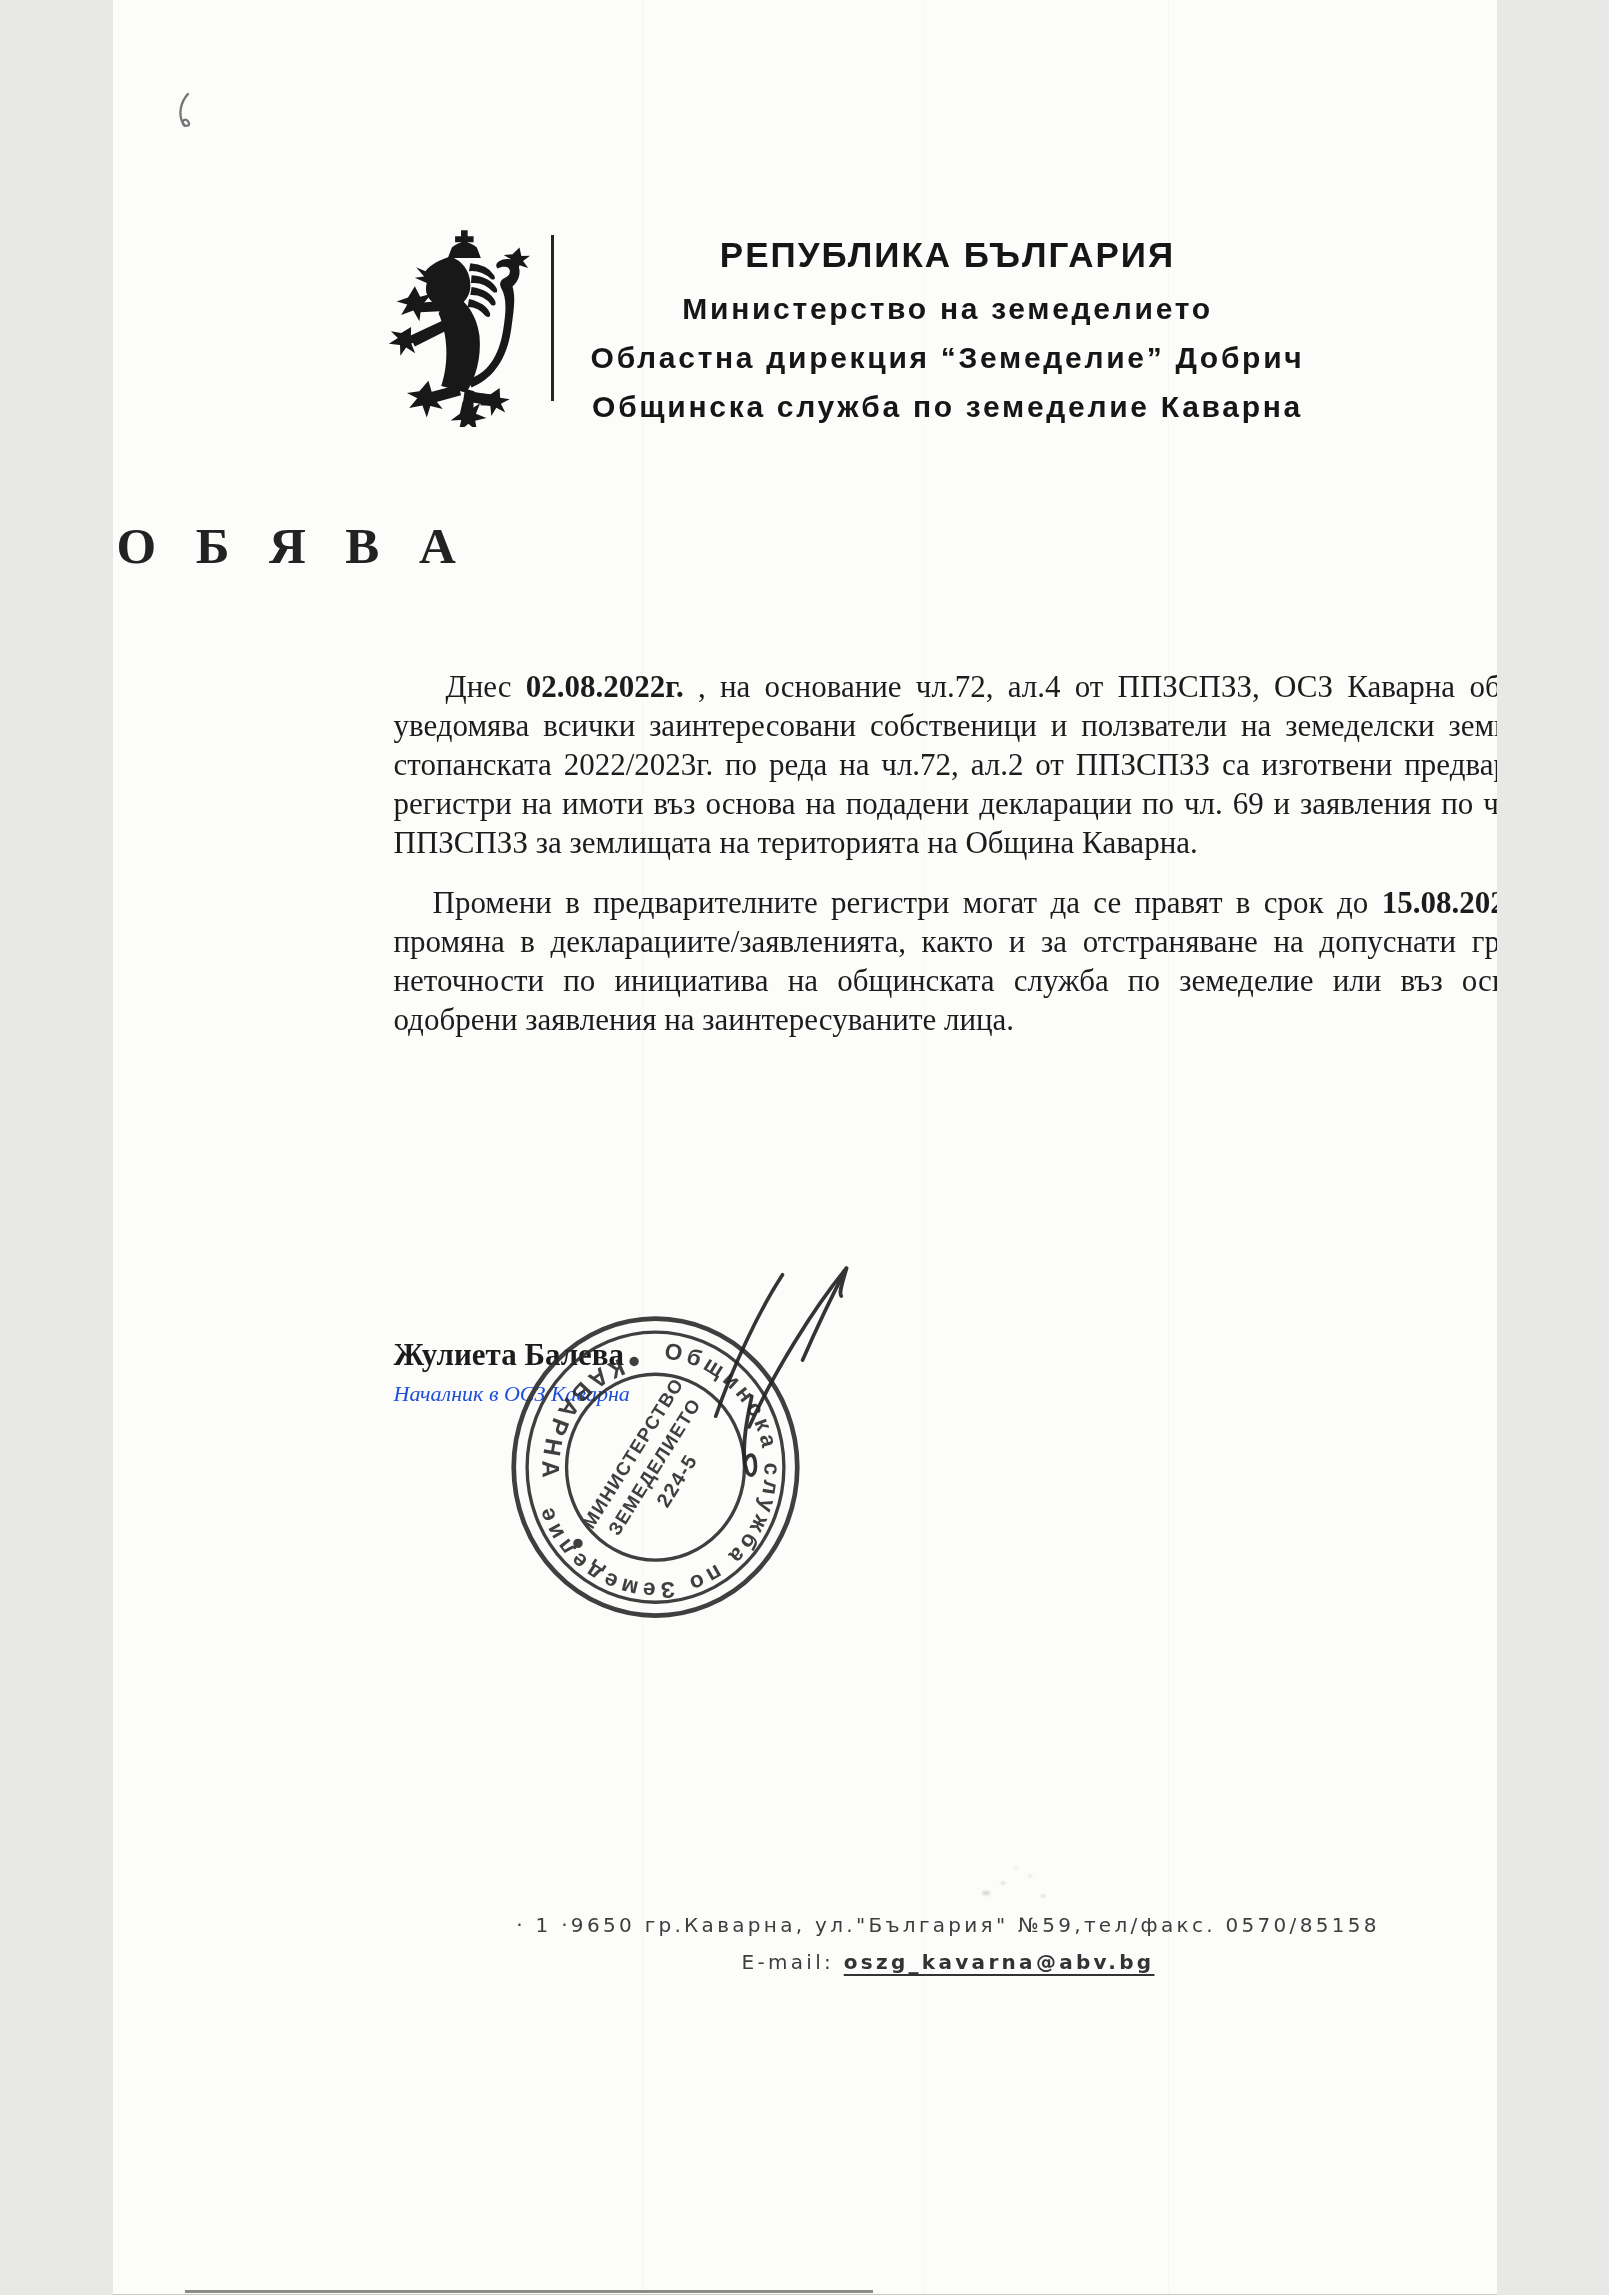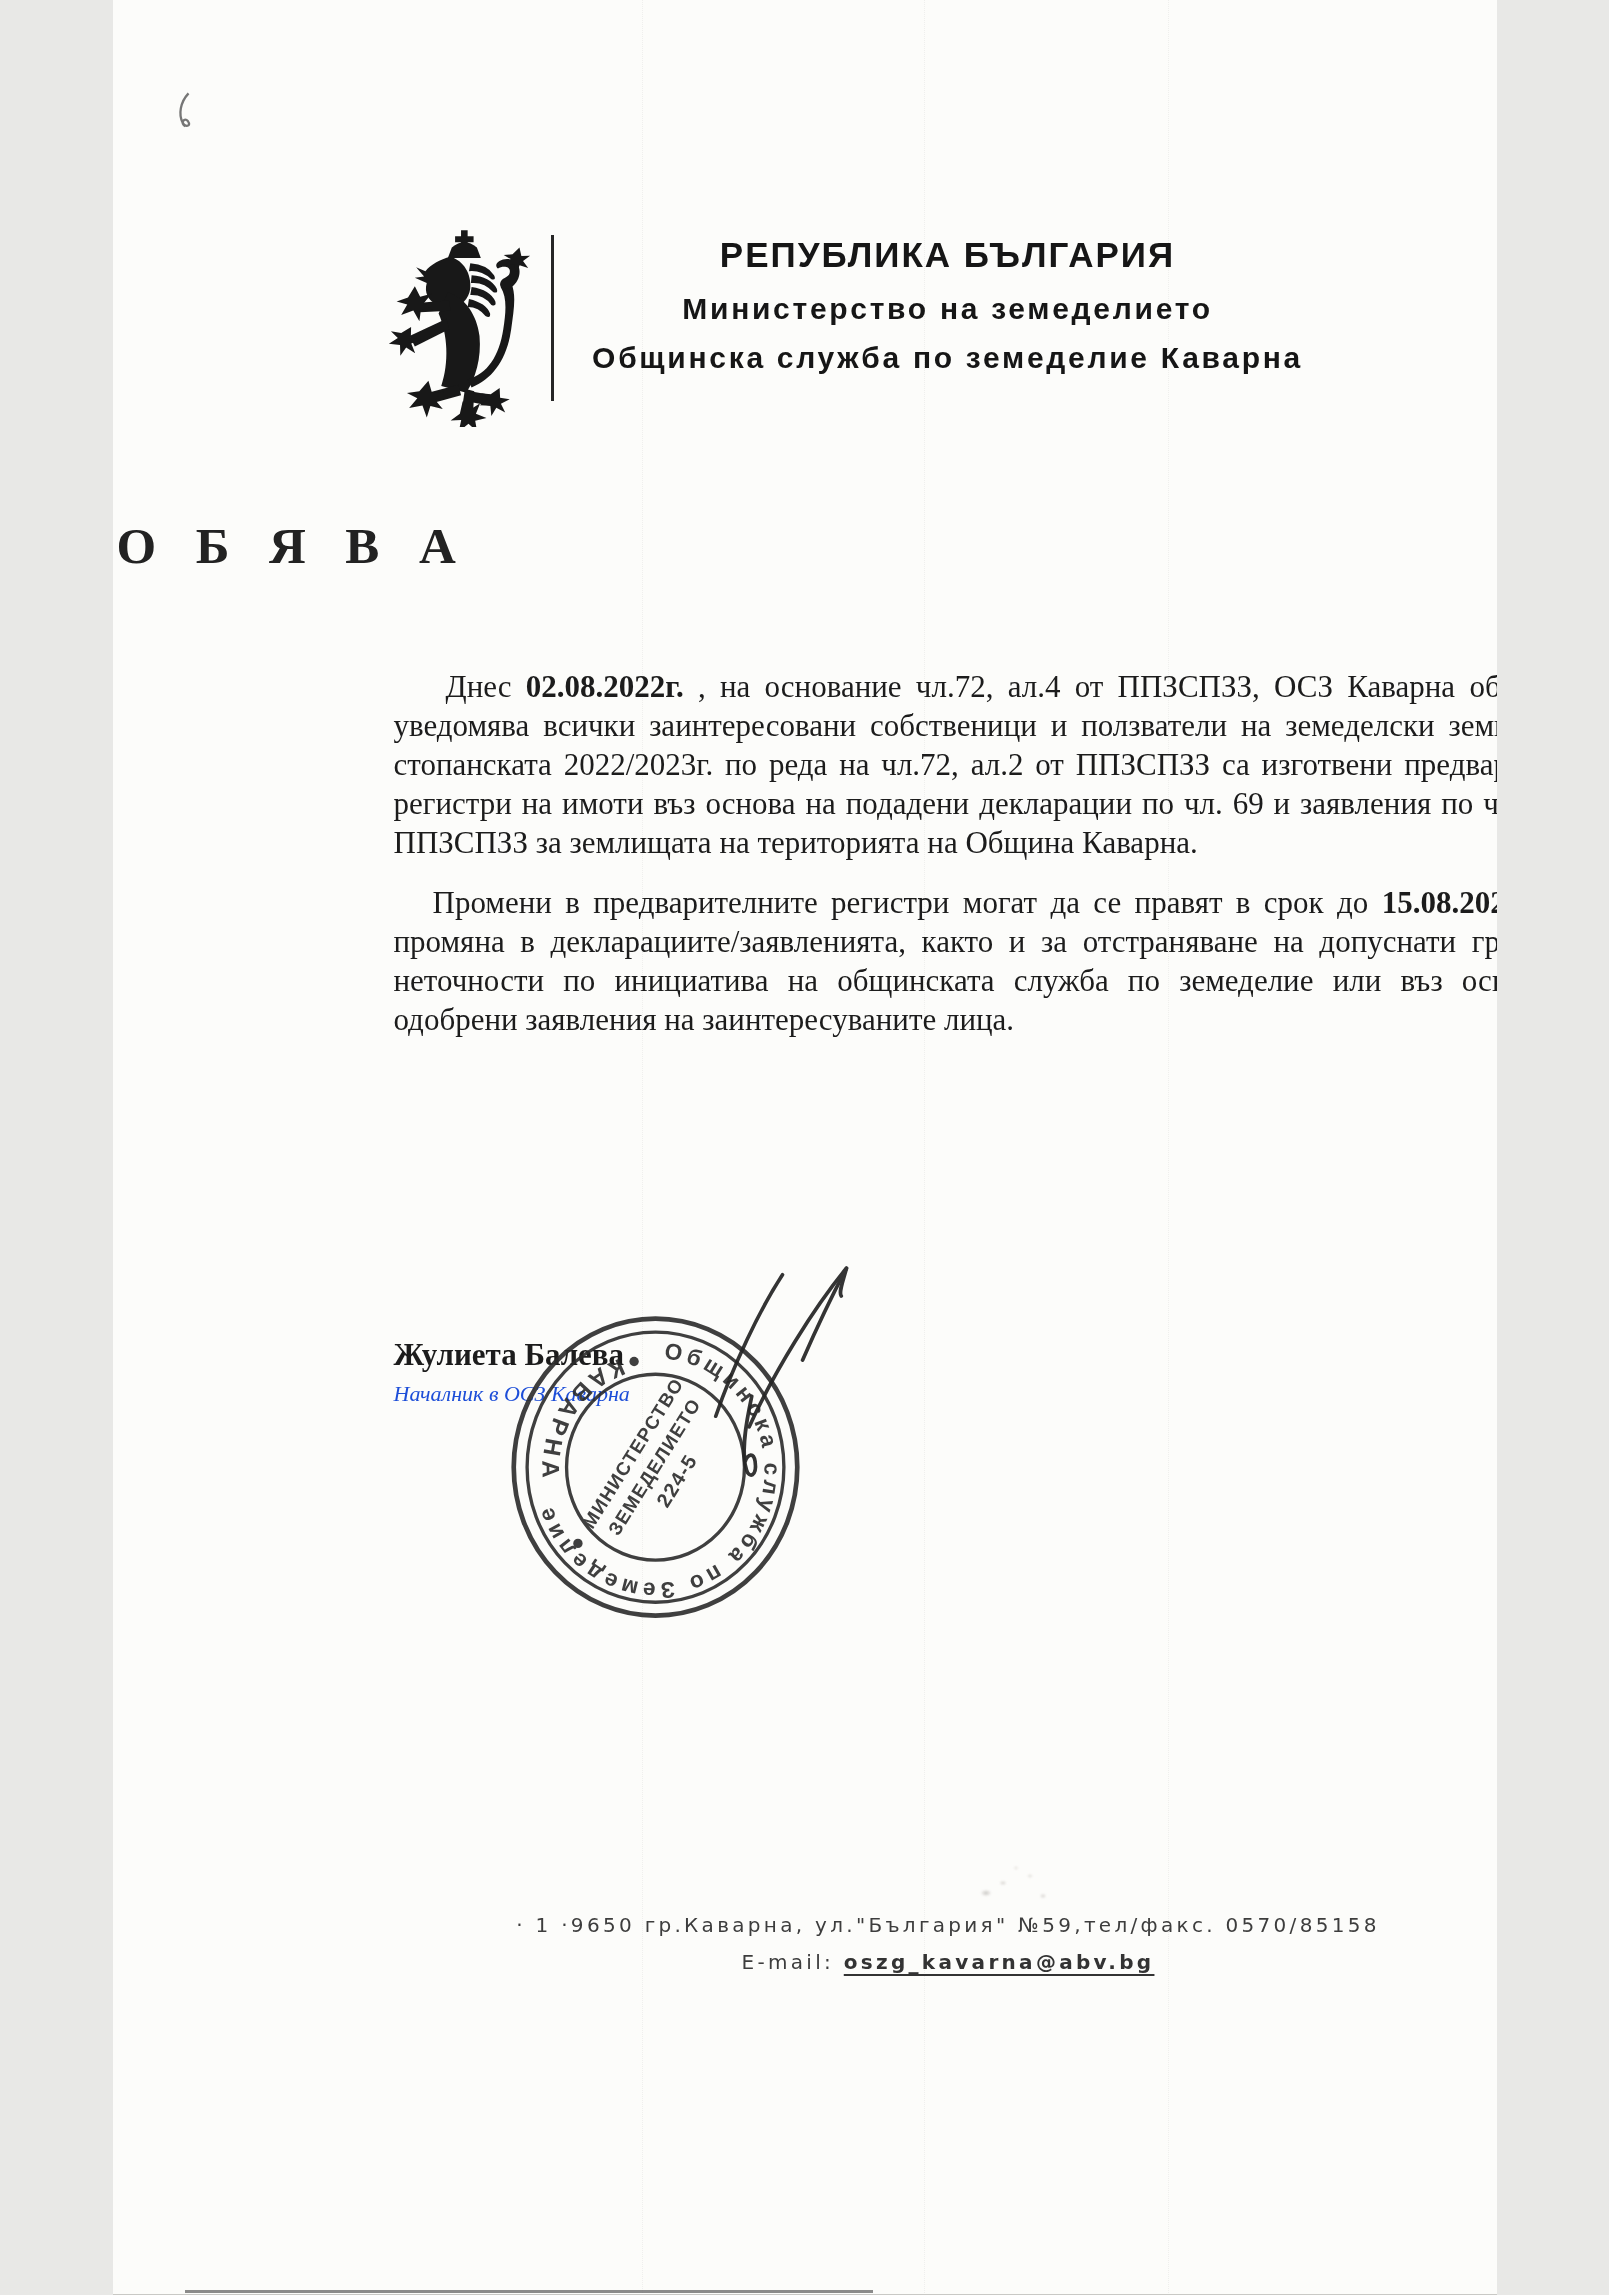--- a/index.html
+++ b/index.html
@@ -113,20 +113,21 @@
           <use href="#paw" transform="translate(122,284) rotate(-18) scale(1.1)"></use>
           <use href="#paw" transform="translate(162,260) rotate(24) scale(0.95)"></use>
           <use href="#paw" transform="translate(196,46) rotate(14) scale(0.85)"></use>
         </g>
       </svg>
     </div>
     <div class="emblem-divider"></div>
     <div class="header-lines">
       <div class="hl1">РЕПУБЛИКА БЪЛГАРИЯ</div>
       <div class="hl2">Министерство на земеделието</div>
+      <div class="hl3">Областна дирекция “Земеделие” Добрич</div>
       <div class="hl4">Общинска служба по земеделие Каварна</div>
     </div>
   </header>
 
   <h1 class="doc-title">О Б Я В А</h1>
 
   <main class="doc-body">
     <p class="p1"><span>Днес </span><span class="b">02.08.2022г.</span><span> , на основание чл.72, ал.4 от ППЗСПЗЗ, ОСЗ Каварна обявява и уведомява всички заинтересовани собственици и ползватели на земеделски земи, че за стопанската 2022/2023г. по реда на чл.72, ал.2 от ППЗСПЗЗ са изготвени предварителни регистри на имоти въз основа на подадени декларации по чл. 69 и заявления по чл. 70 от ППЗСПЗЗ за землищата на територията на Община Каварна.</span></p>
     <p class="p4"><span>Промени в предварителните регистри могат да се правят в срок до </span><span class="b">15.08.2022г.</span><span> при промяна в декларациите/заявленията, както и за отстраняване на допуснати грешки и неточности по инициатива на общинската служба по земеделие или въз основа на одобрени заявления на заинтересуваните лица.</span></p>
   </main>

